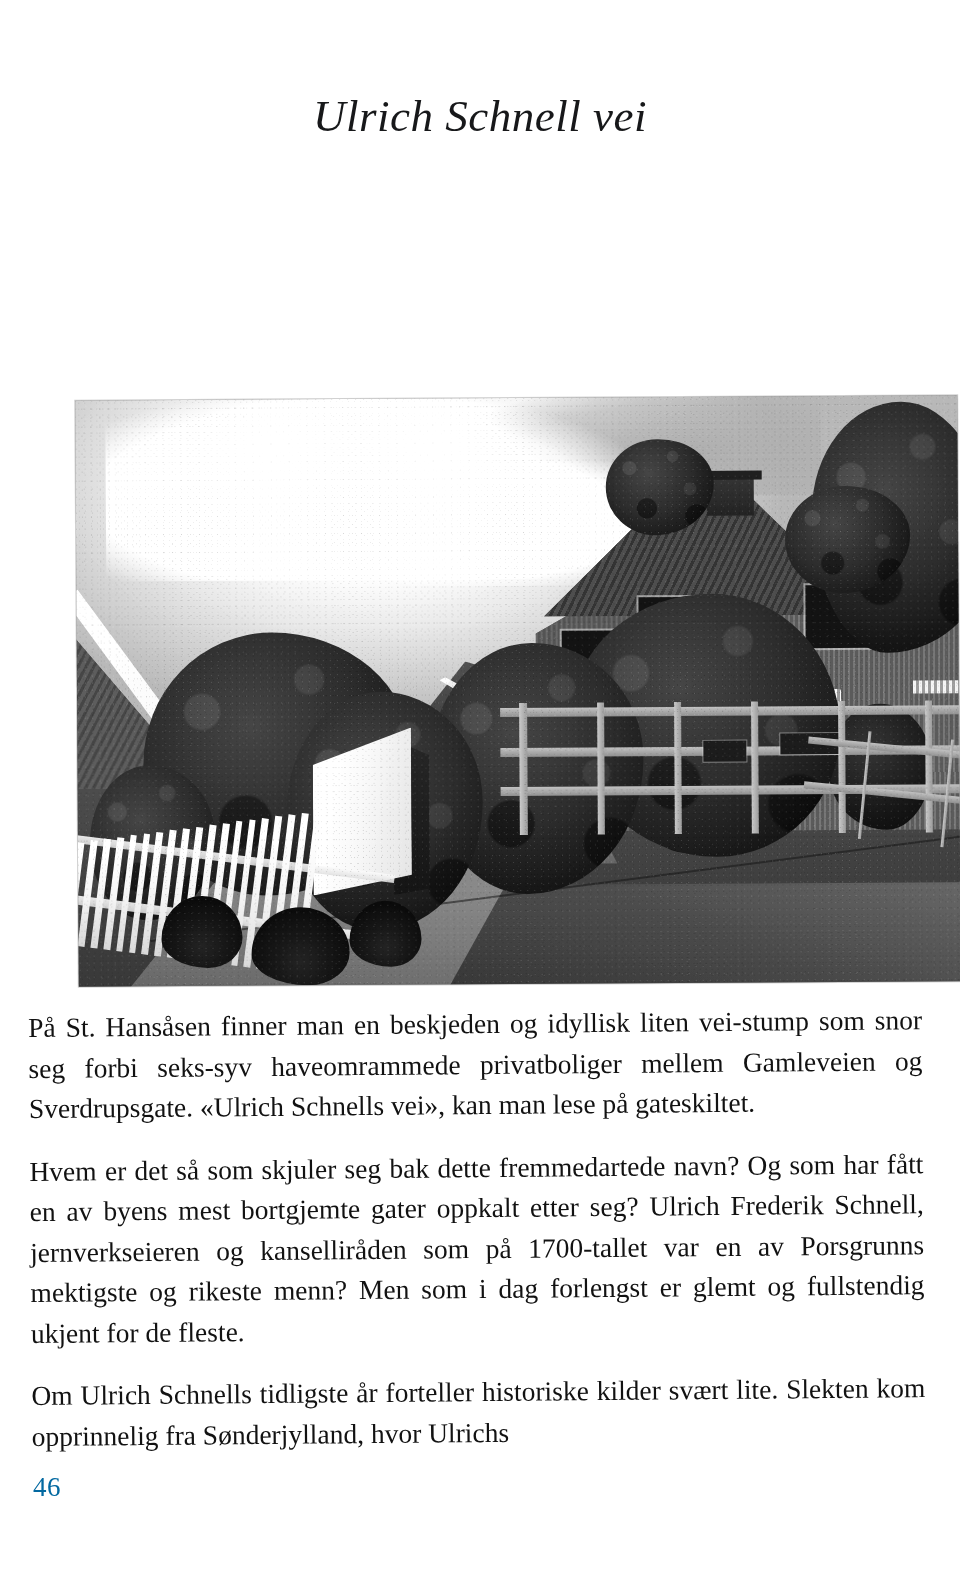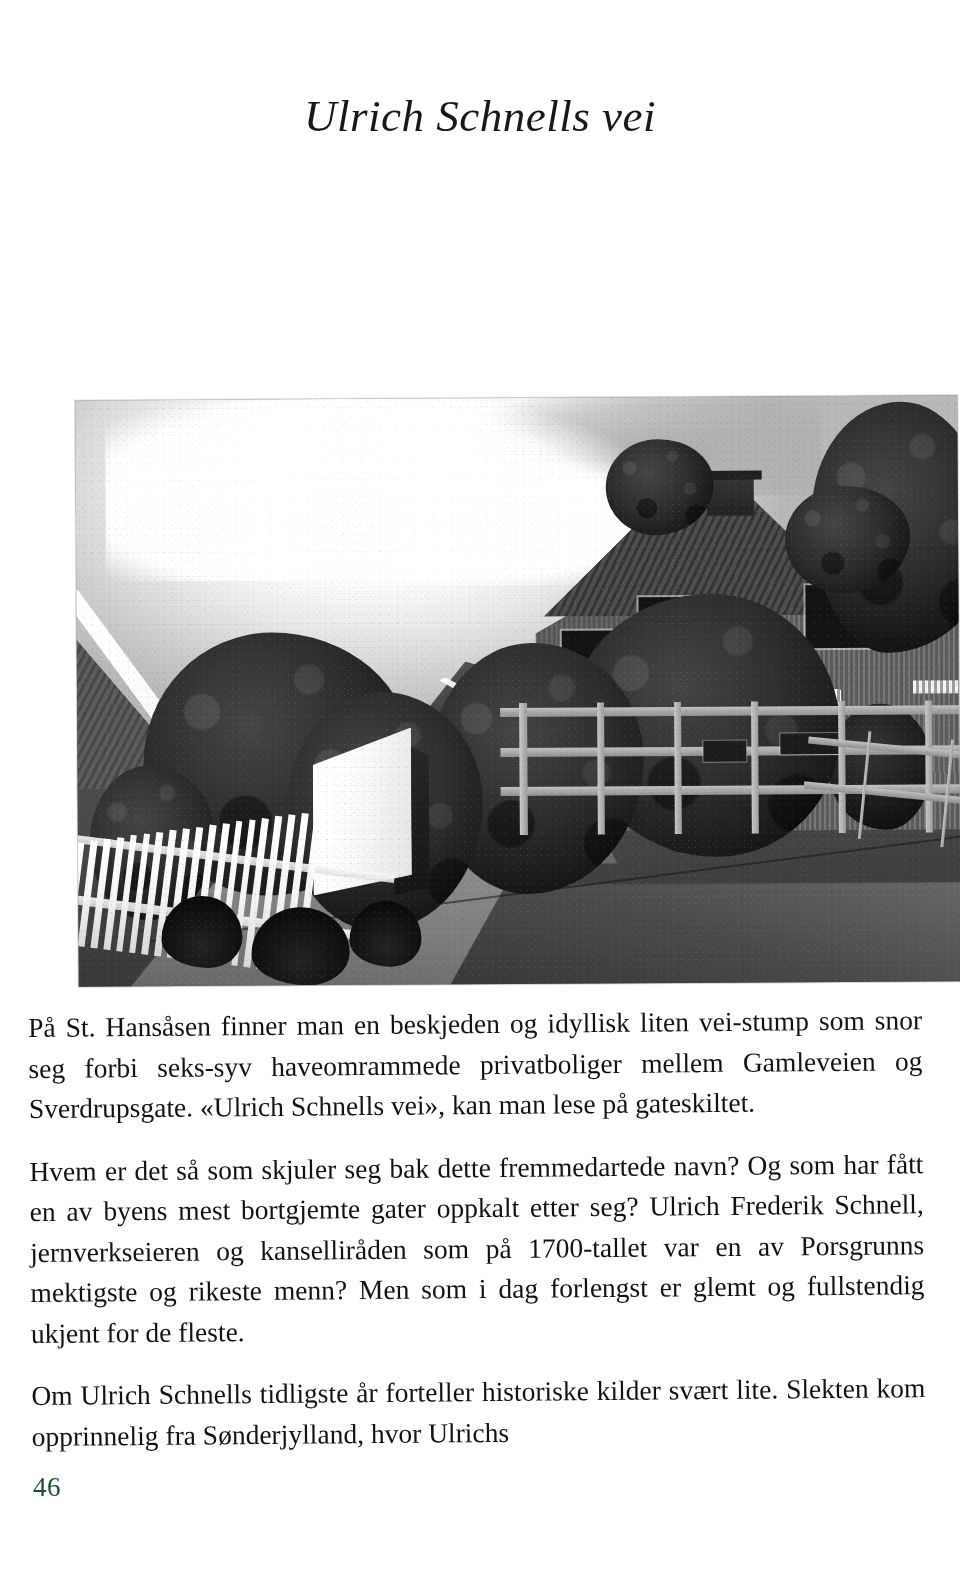--- a/index.html
+++ b/index.html
@@ -443,30 +443,30 @@
     color: #121212;
     hyphens: manual;
   }
   .para:last-child { margin-bottom: 0; }
 
   .page-number {
     position: absolute;
     left: 33px;
     top: 1472px;
     font-size: 27px;
-    color: #14532d;
+    color: #0369a1;
     letter-spacing: 0.5px;
   }
 </style>
 </head>
 <body>
 
 <div class="page">
 
-  <h1 class="page-title">Ulrich Schnells vei</h1>
+  <h1 class="page-title">Ulrich Schnell vei</h1>
 
   <figure class="photo-frame">
     <div class="photo-inner">
 
       <div class="sky">
         <div class="cloud-dark"></div>
         <div class="cloud-a"></div>
         <div class="cloud-b"></div>
       </div>
 

